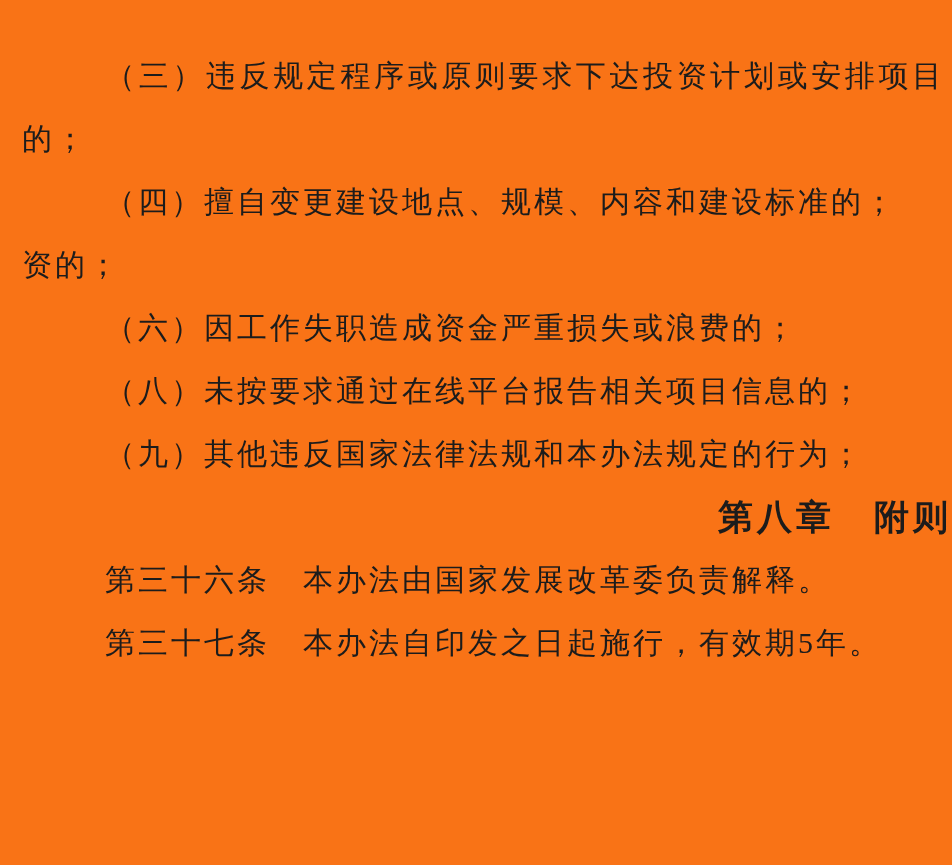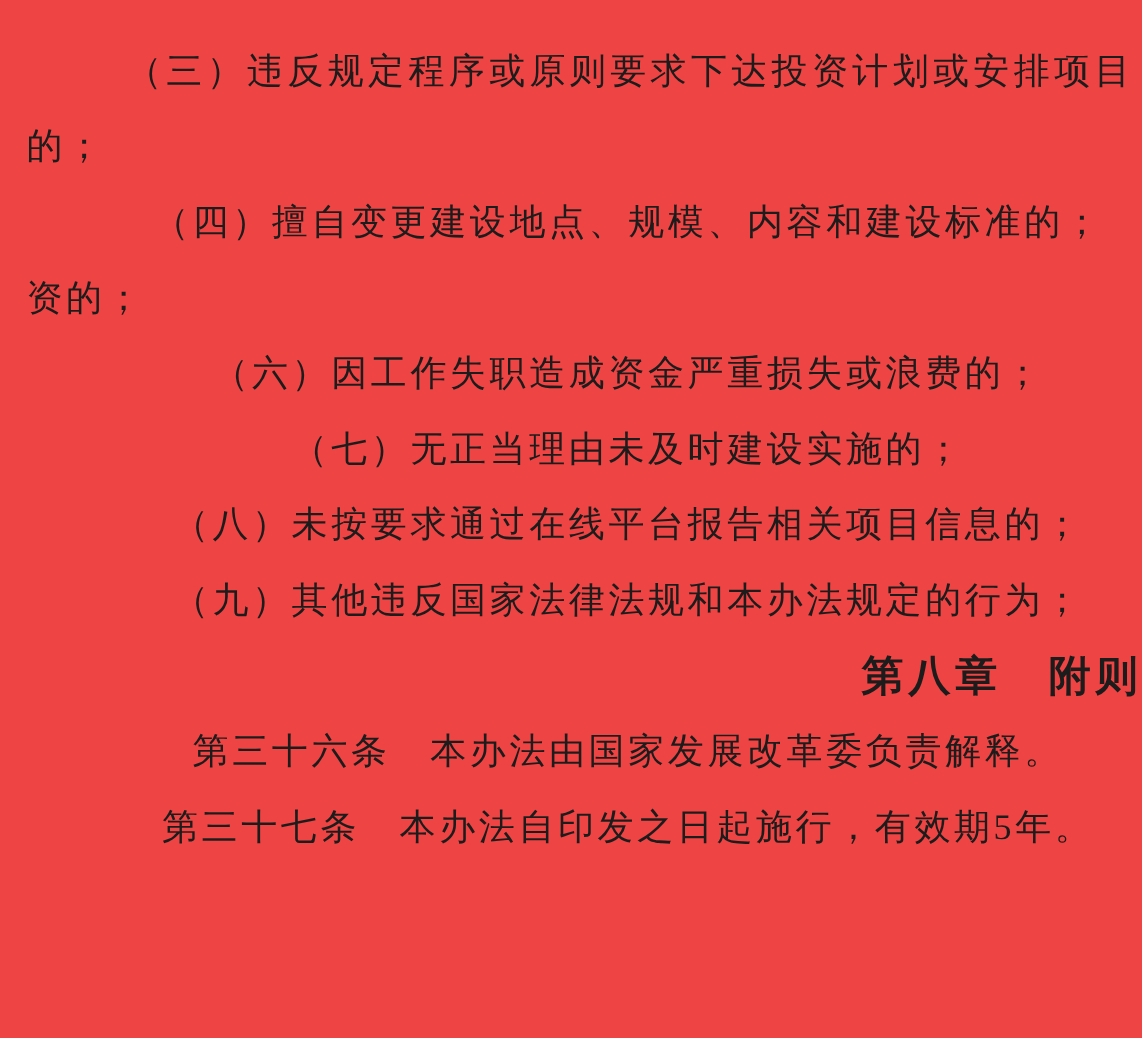--- a/index.html
+++ b/index.html
@@ -4,39 +4,38 @@
 <style>
   html, body {
     margin: 0;
     padding: 0;
     background: #ffffff;
   }
   .page {
     position: relative;
     width: 952px;
     height: 865px;
-    background: #ef4444;
+    background: #f97316;
     color: #1c1c1c;
     font-family: "Liberation Serif", "DejaVu Serif", serif;
     font-size: 30px;
     overflow: hidden;
     box-sizing: border-box;
-    padding-top: 28px;
+    padding-top: 44px;
   }
   .line {
     height: 63px;
     line-height: 63px;
     padding-left: 22px;
     padding-right: 10px;
     letter-spacing: 3px;
     white-space: nowrap;
   }
   .line.indent {
     padding-left: 105px;
-    text-align: center;
   }
   .line.fill {
     padding-left: 105px;
     white-space: normal;
     text-align: justify;
     text-align-last: justify;
     letter-spacing: 0;
   }
   .line.flush {
     padding-left: 22px;
@@ -53,19 +52,18 @@
 </style>
 </head>
 <body>
 
 <div class="page">
   <div class="line fill">（三）违反规定程序或原则要求下达投资计划或安排项目</div>
   <div class="line flush">的；</div>
   <div class="line indent">（四）擅自变更建设地点、规模、内容和建设标准的；</div>
   <div class="line flush">资的；</div>
   <div class="line indent">（六）因工作失职造成资金严重损失或浪费的；</div>
-  <div class="line indent">（七）无正当理由未及时建设实施的；</div>
   <div class="line indent">（八）未按要求通过在线平台报告相关项目信息的；</div>
   <div class="line indent">（九）其他违反国家法律法规和本办法规定的行为；</div>
   <div class="line heading">第八章　附则</div>
   <div class="line indent">第三十六条　本办法由国家发展改革委负责解释。</div>
   <div class="line indent">第三十七条　本办法自印发之日起施行，有效期5年。</div>
 </div>
 
 </body></html>

